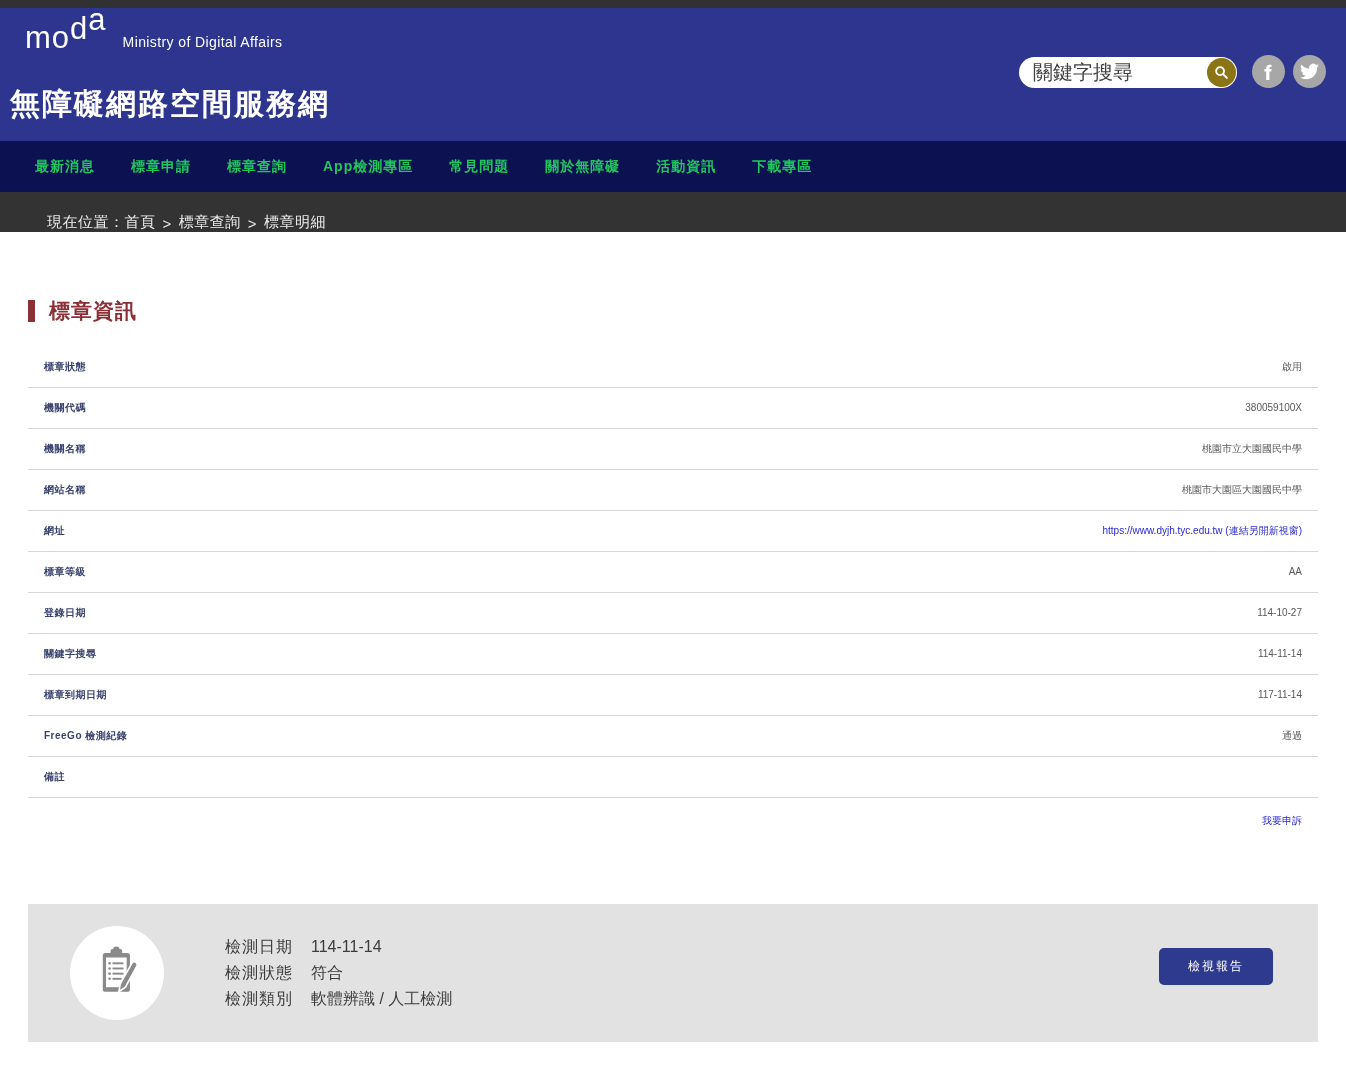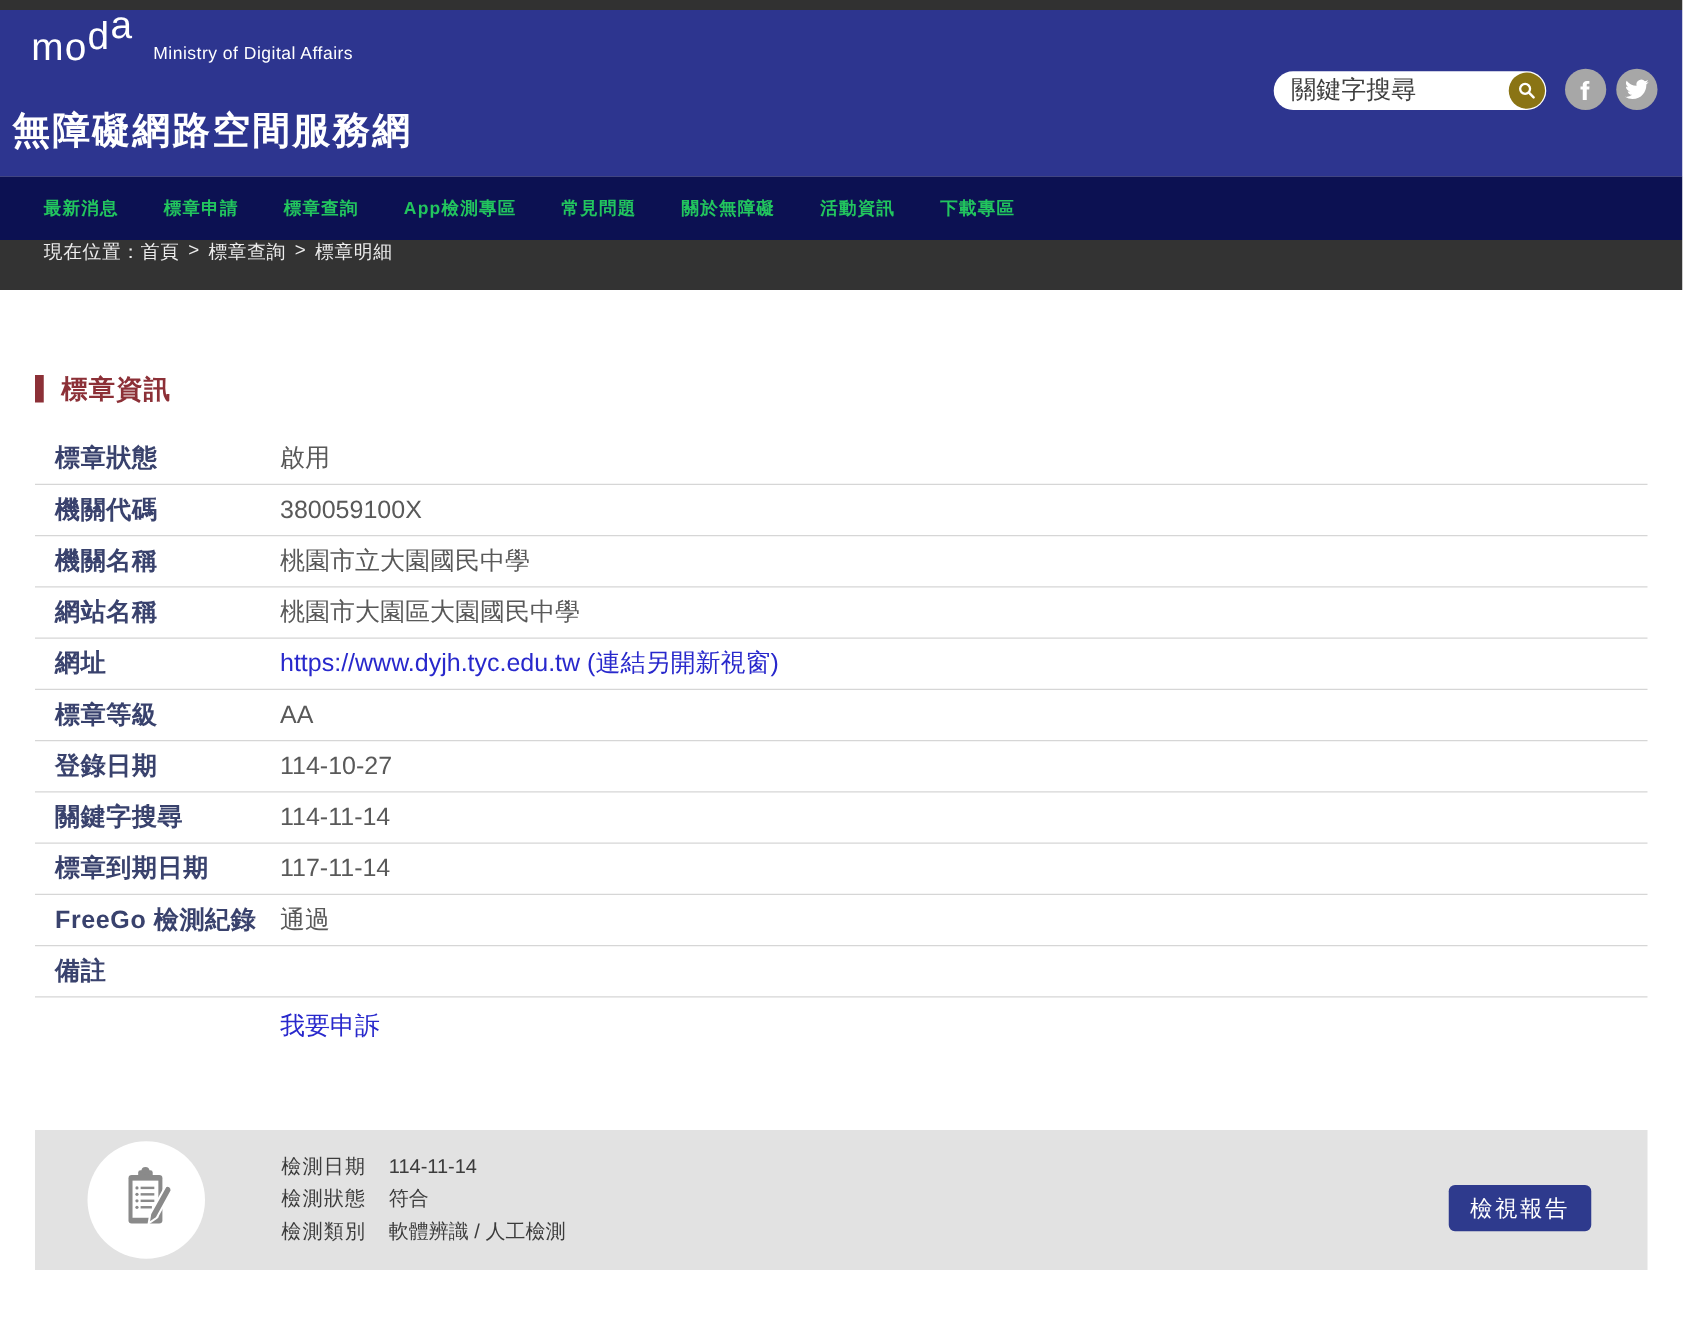--- a/index.html
+++ b/index.html
@@ -52,59 +52,59 @@
   
   .nav { height: 51px; background: #0c1152; display: flex; align-items: center; padding-left: 17px; }
   .nav-item {
     color: #22c55e; font-size: 14px; font-weight: 700; padding: 0 18px;
     letter-spacing: 1px; cursor: pointer; white-space: nowrap;
   }
 
   
   .breadcrumb {
     height: 40px; background: #333333; color: #ededed; font-size: 15px;
-    display: flex; align-items: flex-start; padding-left: 35px; letter-spacing: .5px;
+    display: flex; align-items: flex-end; padding-left: 47px; letter-spacing: .5px;
   }
   .breadcrumb a { color: #ededed; text-decoration: none; cursor: pointer; }
   .crumb-sep { margin: 0 7px; }
 
   
   .content { padding: 0 28px; }
   .section-head { margin-top: 66px; display: flex; align-items: center; height: 26px; }
   .section-bar { width: 7px; height: 22px; background: #8c3037; flex: none; }
   .section-title { color: #8c3037; font-size: 21px; font-weight: 700; margin-left: 14px; letter-spacing: 1px; }
 
   .info-table { margin-top: 23px; }
   .trow {
     display: flex; padding: 10px 16px; border-bottom: 1px solid #d6d6d6;
-    font-size: 20px; line-height: 20px;
+    font-size: 10px; line-height: 20px; justify-content: space-between;
   }
   .trow.no-border { border-bottom: none; padding-top: 13px; }
   .tlabel { width: 180px; flex: none; color: #39426d; font-weight: 700; letter-spacing: .5px; }
   .tvalue { color: #595959; }
   .tvalue a.link, .tvalue span.link { color: #2828cc; text-decoration: none; }
   .tvalue a.link { cursor: pointer; }
 
   
   .report-panel {
-    margin-top: 63px; height: 112px; background: #e2e2e2; position: relative;
+    margin-top: 63px; height: 138px; background: #e2e2e2; position: relative;
     display: flex; align-items: center; margin-bottom: 43px;
   }
   .report-circle {
     width: 94px; height: 94px; border-radius: 50%; background: #fff;
     margin-left: 42px; flex: none; display: flex; align-items: center; justify-content: center;
   }
   .report-rows { margin-left: 61px; }
   .report-row { display: flex; font-size: 16px; line-height: 26px; color: #3c3c3c; }
   .report-label { letter-spacing: 1px; flex: none; }
   .report-value { margin-left: 18px; }
   .report-btn {
     position: absolute; right: 45px; top: 44px; width: 114px; height: 37px;
     background: #2e3a8d; color: #fff; border: none; border-radius: 5px;
-    font-size: 18px; letter-spacing: 2px; cursor: pointer; font-family: inherit;
+    font-size: 12px; letter-spacing: 2px; cursor: pointer; font-family: inherit;
   }
 </style>
 </head>
 <body>
 
 <div class="top-strip"></div>
 
 <header class="header">
   <div class="brand">
     <div class="moda">

